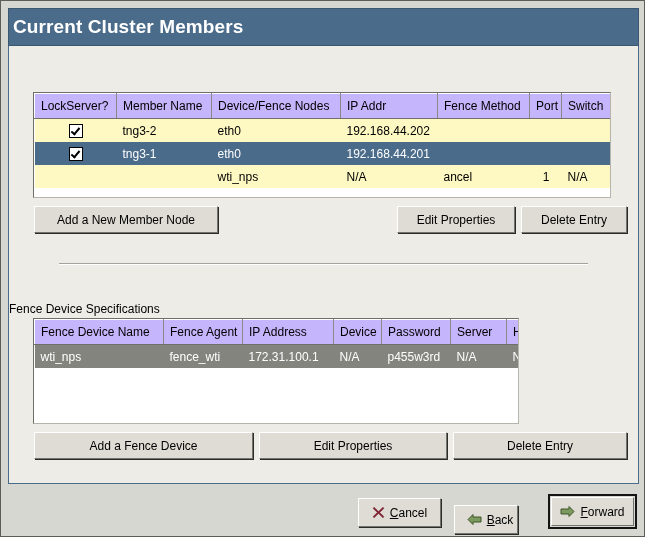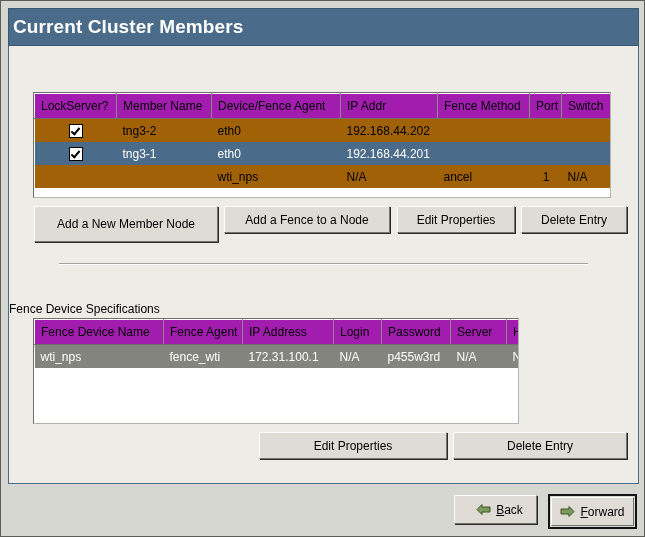--- a/index.html
+++ b/index.html
@@ -61,21 +61,21 @@
     border-right-color: #b5b5ae;
     border-bottom-color: #b5b5ae;
     overflow: hidden;
   }
   table.grid {
     border-collapse: collapse;
     width: 100%;
     table-layout: fixed;
   }
   table.grid th {
-    background: #a21caf;
+    background: #c4b5fd;
     font-weight: normal;
     font-size: 12px;
     text-align: left;
     padding: 4px 5px 4px 6px;
     height: 16px;
     border-right: 1px solid #8a8a84;
     border-bottom: 1px solid #6f6f6a;
     border-top: 1px solid #ffffff;
     border-left: 1px solid #ffffff;
     white-space: nowrap;
@@ -83,21 +83,21 @@
   }
   table.grid th:last-child { border-right: none; }
   table.grid td {
     font-size: 12px;
     padding: 3px 5px 3px 6px;
     height: 17px;
     white-space: nowrap;
     overflow: hidden;
     border: none;
   }
-  tr.row-normal td { background: #a16207; color: #000000; }
+  tr.row-normal td { background: #fef9c3; color: #000000; }
   tr.row-sel-active td { background: #4a6b8a; color: #ffffff; }
   tr.row-sel-inactive td { background: #84847e; color: #ffffff; }
   td.center { text-align: center; padding-left: 0; padding-right: 0; }
   td.num { text-align: center; }
   
   .chk {
     display: inline-block;
     width: 12px;
     height: 12px;
     background: #ffffff;
@@ -184,21 +184,21 @@
           <col style="width:129px">
           <col style="width:97px">
           <col style="width:92px">
           <col style="width:32px">
           <col style="width:51px">
         </colgroup>
         <thead>
           <tr>
             <th>LockServer?</th>
             <th>Member Name</th>
-            <th>Device/Fence Agent</th>
+            <th>Device/Fence Nodes</th>
             <th>IP Addr</th>
             <th>Fence Method</th>
             <th>Port</th>
             <th>Switch</th>
           </tr>
         </thead>
         <tbody>
           <tr class="row-normal">
             <td class="center">
               <span class="chk"></span>
@@ -227,22 +227,21 @@
             <td>wti_nps</td>
             <td>N/A</td>
             <td>ancel</td>
             <td class="num">1</td>
             <td>N/A</td>
           </tr>
         </tbody>
       </table>
     </div>
 
-    <div class="btn abs" style="left:25px; top:160px; width:184px; height:36px;">Add a New Member Node</div>
-    <div class="btn abs" style="left:215px; top:160px; width:166px; height:27px;">Add a Fence to a Node</div>
+    <div class="btn abs" style="left:25px; top:160px; width:184px; height:27px;">Add a New Member Node</div>
     <div class="btn abs" style="left:388px; top:160px; width:118px; height:27px;">Edit Properties</div>
     <div class="btn abs" style="left:512px; top:160px; width:106px; height:27px;">Delete Entry</div>
 
     <div class="hsep abs" style="left:50px; top:217px; width:529px;"></div>
 
     <div class="abs" style="left:0; top:256px; width:629px;">Fence Device Specifications</div>
 
     <div class="table-frame abs" style="left:24px; top:272px; width:486px; height:106px;">
       <table class="grid">
         <colgroup>
@@ -252,49 +251,58 @@
           <col style="width:48px">
           <col style="width:69px">
           <col style="width:56px">
           <col style="width:106px">
         </colgroup>
         <thead>
           <tr>
             <th>Fence Device Name</th>
             <th>Fence Agent</th>
             <th>IP Address</th>
-            <th>Login</th>
+            <th>Device</th>
             <th>Password</th>
             <th>Server</th>
             <th>Hostname</th>
           </tr>
         </thead>
         <tbody>
           <tr class="row-sel-inactive">
             <td>wti_nps</td>
             <td>fence_wti</td>
             <td>172.31.100.1</td>
             <td>N/A</td>
             <td>p455w3rd</td>
             <td>N/A</td>
             <td>N/A</td>
           </tr>
         </tbody>
       </table>
     </div>
 
+    <div class="btn abs" style="left:25px; top:386px; width:219px; height:27px;">Add a Fence Device</div>
     <div class="btn abs" style="left:250px; top:386px; width:188px; height:27px;">Edit Properties</div>
     <div class="btn abs" style="left:444px; top:386px; width:174px; height:27px;">Delete Entry</div>
 
   </div>
 
   <div id="actionbar">
 
-
-    <div class="btn abs" style="left:452px; top:10px; width:83px; height:29px;padding-left:12px;">
+    <div class="btn abs" style="left:356px; top:13px; width:83px; height:29px;">
+      <span class="icon-wrap">
+        <svg width="13" height="13" viewBox="0 0 13 13" aria-hidden="true">
+          <path d="M2 1.2 L6.5 5.6 L11 1.2 L11.8 2.4 L7.6 6.5 L11.8 10.6 L11 11.8 L6.5 7.4 L2 11.8 L1.2 10.6 L5.4 6.5 L1.2 2.4 Z" fill="#8f2236" stroke="#5e1523" stroke-width="0.5"></path>
+        </svg>
+      </span>
+      <span><span class="underline-key">C</span><span>ancel</span></span>
+    </div>
+
+    <div class="btn abs" style="left:452px; top:20px; width:64px; height:29px;padding-left:12px;">
       <span class="icon-wrap">
         <svg width="15" height="13" viewBox="0 0 15 13" aria-hidden="true">
           <path d="M1 6.5 L6 1.5 L6 4 L14 4 L14 9 L6 9 L6 11.5 Z" fill="#7d9a5e" stroke="#3f5428" stroke-width="1" stroke-linejoin="round"></path>
         </svg>
       </span>
       <span><span class="underline-key">B</span><span>ack</span></span>
     </div>
 
     <div class="btn-default-wrap abs" style="left:546px; top:9px;">
       <div class="btn" style="width:83px; height:29px; box-shadow:none;">

